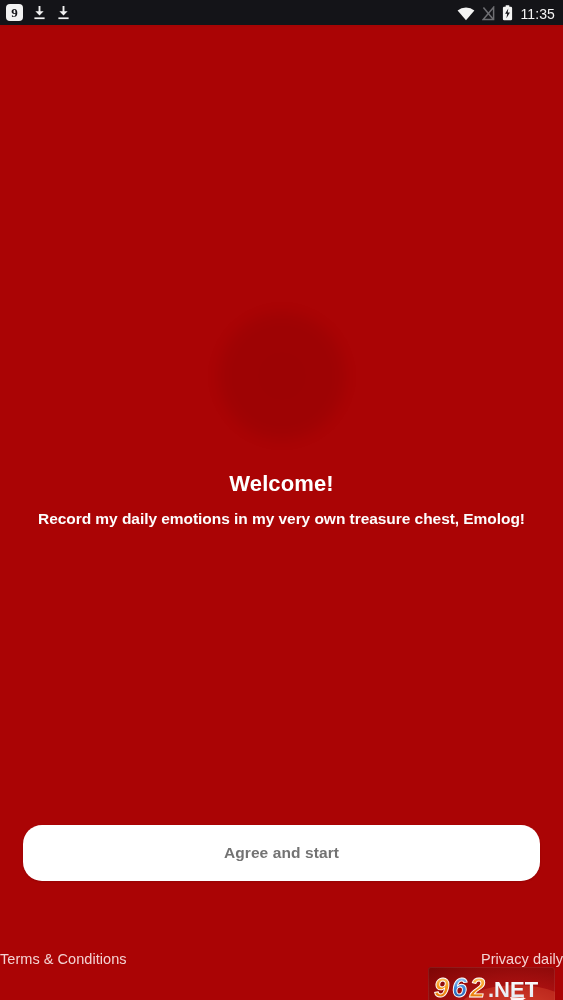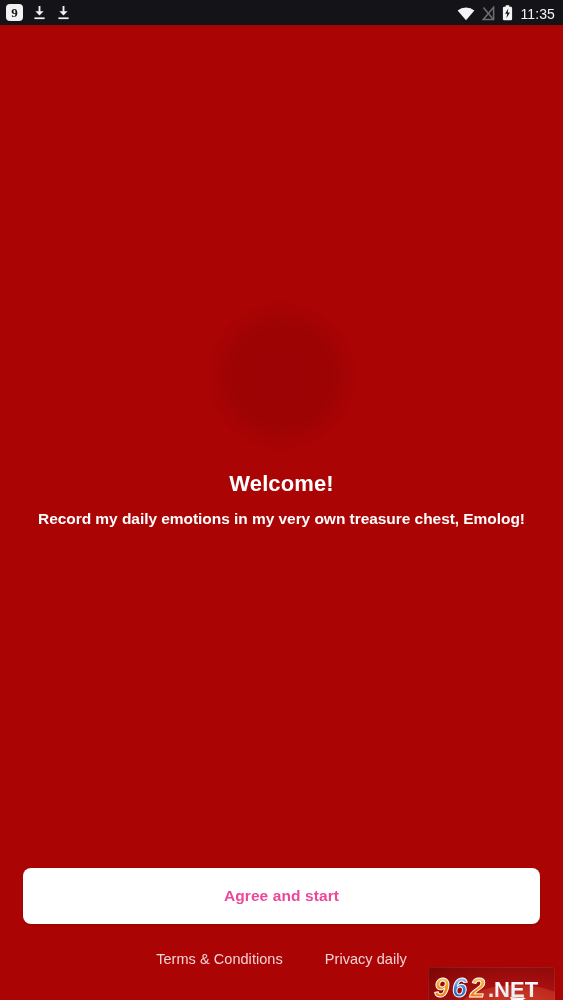--- a/index.html
+++ b/index.html
@@ -119,43 +119,43 @@
     text-align: center;
     margin-top: 11px;
     line-height: 1.3;
     letter-spacing: -0.05px;
   }
 
   
   .cta-button {
     position: absolute;
     left: 23px;
-    top: 843px;
+    top: 800px;
     width: 517px;
     height: 56px;
     background: #ffffff;
     border: none;
-    border-radius: 8px;
-    color: #ec4899;
+    border-radius: 19px;
+    color: #737373;
     font-family: "Liberation Sans", sans-serif;
     font-size: 15.5px;
     font-weight: bold;
     letter-spacing: 0.1px;
     cursor: pointer;
     box-shadow: 0 1px 2px rgba(0,0,0,0.12);
   }
 
   
   .footer-links {
     position: absolute;
     left: 0;
     top: 926px;
     width: 563px;
     display: flex;
-    justify-content: center;
+    justify-content: space-between;
     align-items: center;
     gap: 42px;
   }
   .footer-link {
     color: #f3d3d3;
     font-size: 14.5px;
     text-decoration: none;
     cursor: pointer;
     letter-spacing: 0.05px;
   }

